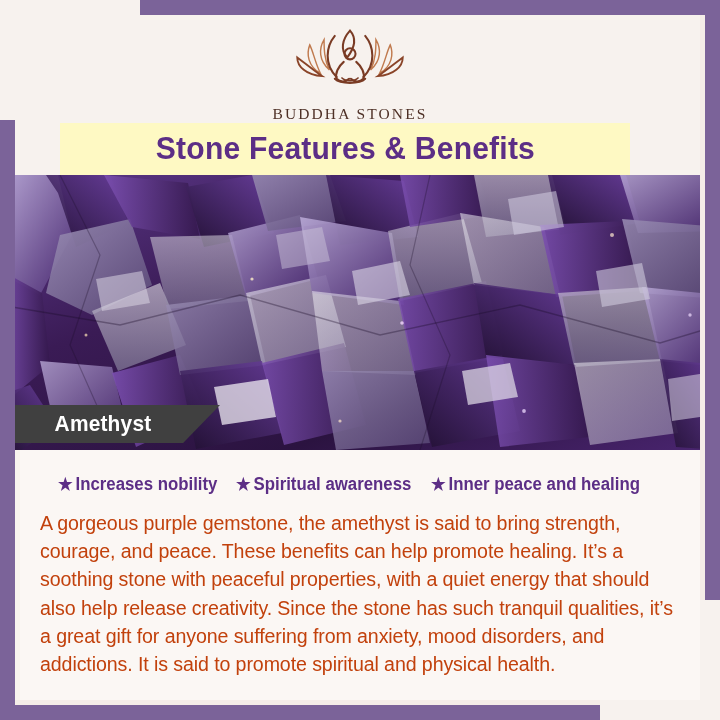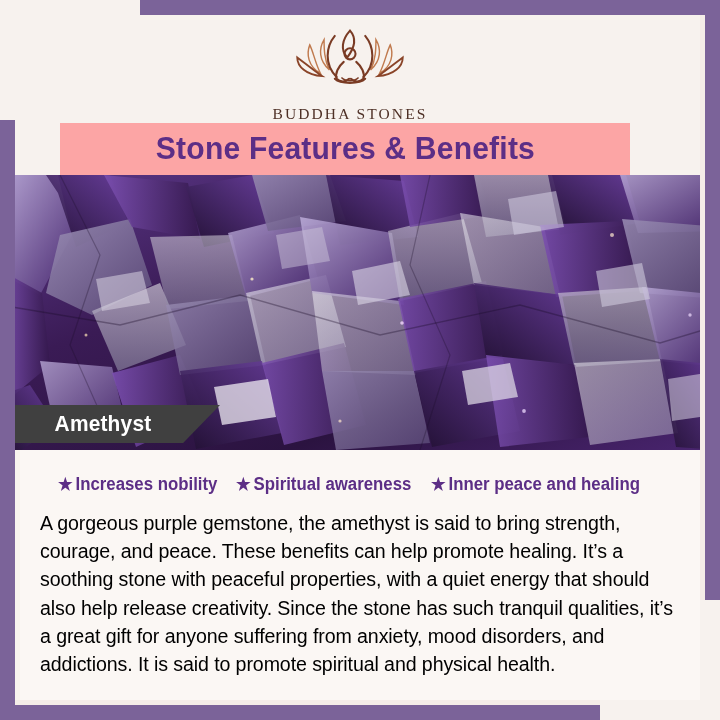--- a/index.html
+++ b/index.html
@@ -46,21 +46,21 @@
     color: #4E3026;
     margin-top: 19px;
     white-space: nowrap;
     text-align: center;
   }
 
   
   .title-strip {
     position: absolute; top: 123px; left: 60px; right: 90px;
     height: 52px;
-    background: #fca5a5;
+    background: #fef9c3;
     display: flex; align-items: center; justify-content: center;
     z-index: 12;
   }
   .title-text {
     font-family: "Liberation Sans Narrow", "Liberation Sans", sans-serif;
     font-weight: bold;
     font-size: 31px;
     color: #5C2E86;
     letter-spacing: 0.2px;
     transform: scaleX(0.97);
@@ -124,21 +124,21 @@
     transform-origin: left center;
   }
   .benefit .star { font-size: 17px; line-height: 1; }
 
   .body-text {
     margin-top: 10px;
     padding: 0 6px 0 8px;
     font-family: "Liberation Sans Narrow", "Liberation Sans", sans-serif;
     font-size: 19.6px;
     line-height: 1.44;
-    color: #000000;
+    color: #c2410c;
     letter-spacing: -0.1px;
     text-align: left;
   }
 </style>
 </head>
 <body>
 
 <div class="page">
 
   <div class="photo-band">

